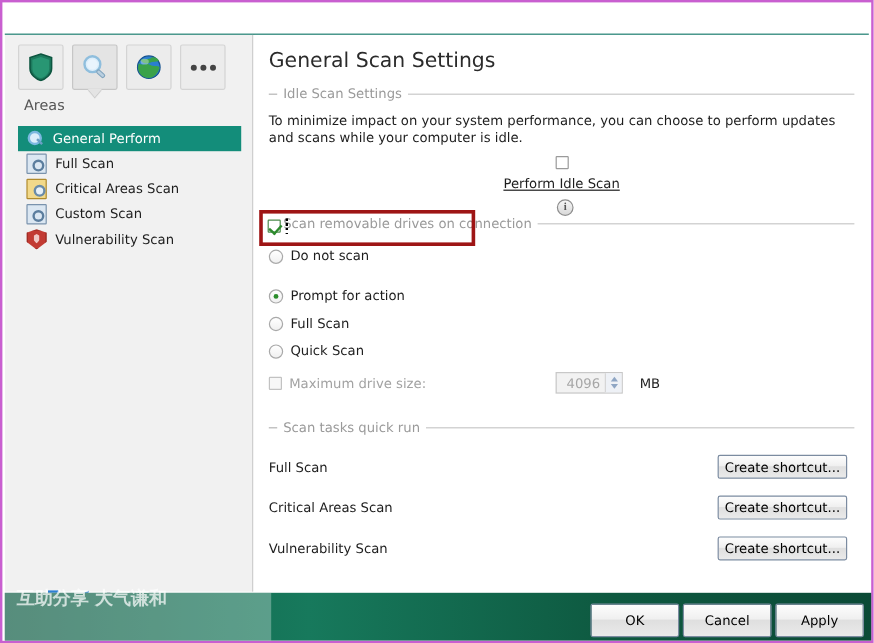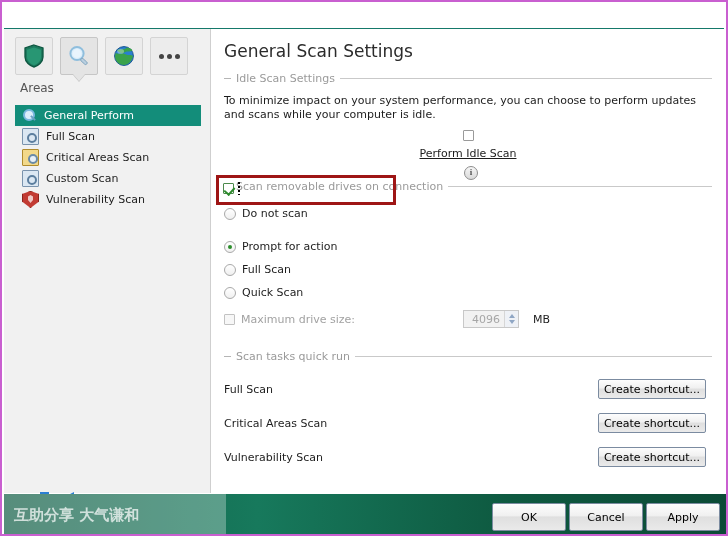--- a/index.html
+++ b/index.html
@@ -243,21 +243,21 @@
   }
   .footer-links{
     position:absolute;left:10px;top:12px;display:flex;gap:10px;align-items:center;font-family:Liberation Mono, monospace;
   }
   .flink{color:#ffffff;font-size:11px;cursor:pointer;}
   .footer-btns{
     position:absolute;right:8px;top:9px;display:flex;gap:3px;
   }
   .btn-foot{width:74px;height:28px;}
   .wm-sub{
-    position:absolute;left:12px;top:500px;width:400px;height:26px;
+    position:absolute;left:12px;top:483px;width:400px;height:26px;
     display:flex;align-items:center;gap:12px;
     font-size:15px;font-weight:bold;color:#ffffff;opacity:.72;
     pointer-events:none;
   }
   .wm-veil{
     position:absolute;left:2px;top:492px;width:222px;height:40px;
     background:rgba(255,255,255,.30);pointer-events:none;
   }
 </style>
 </head>

